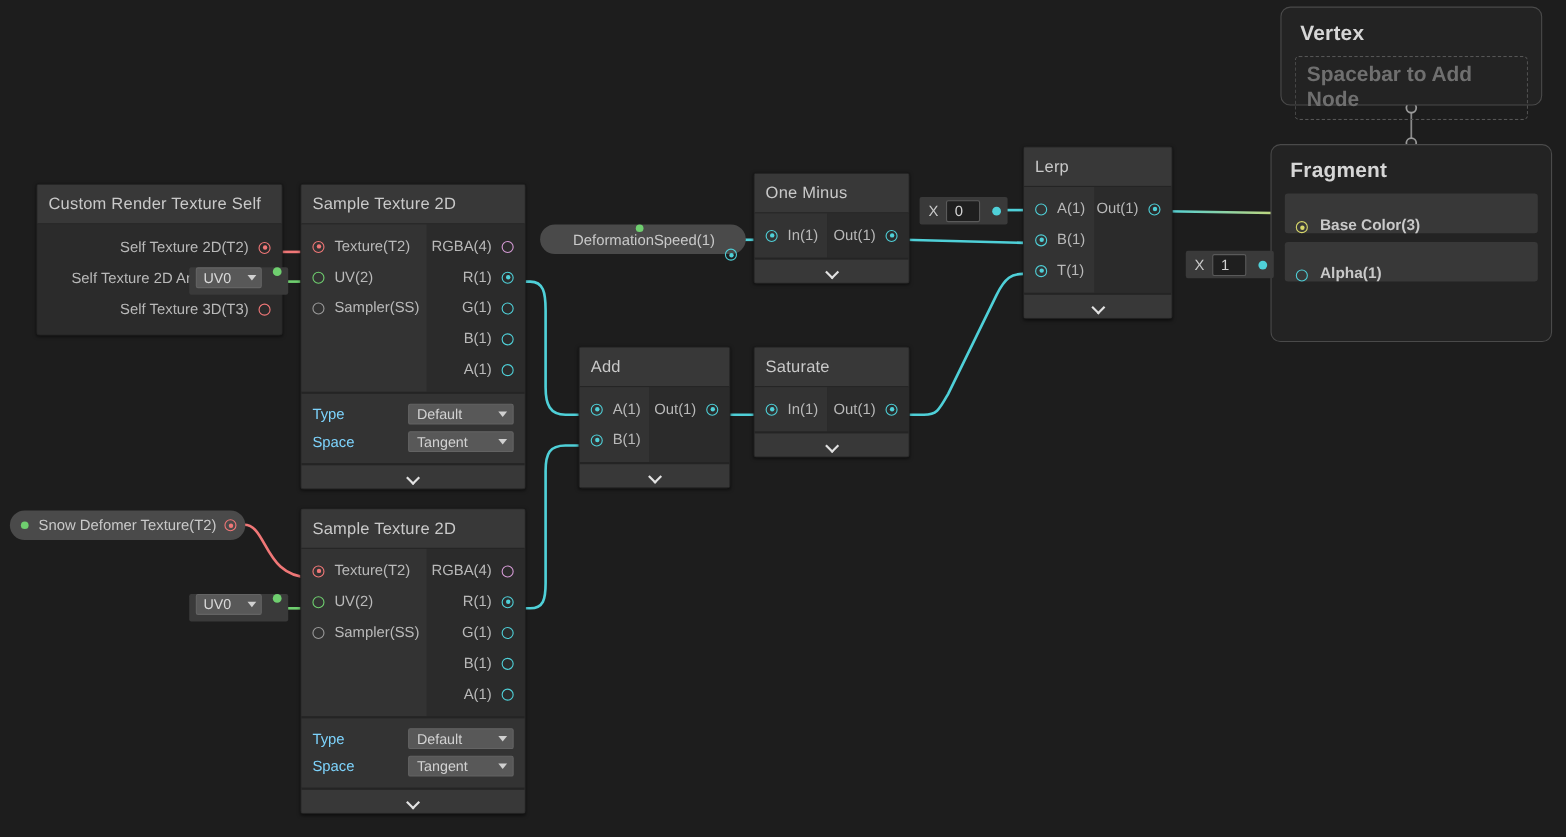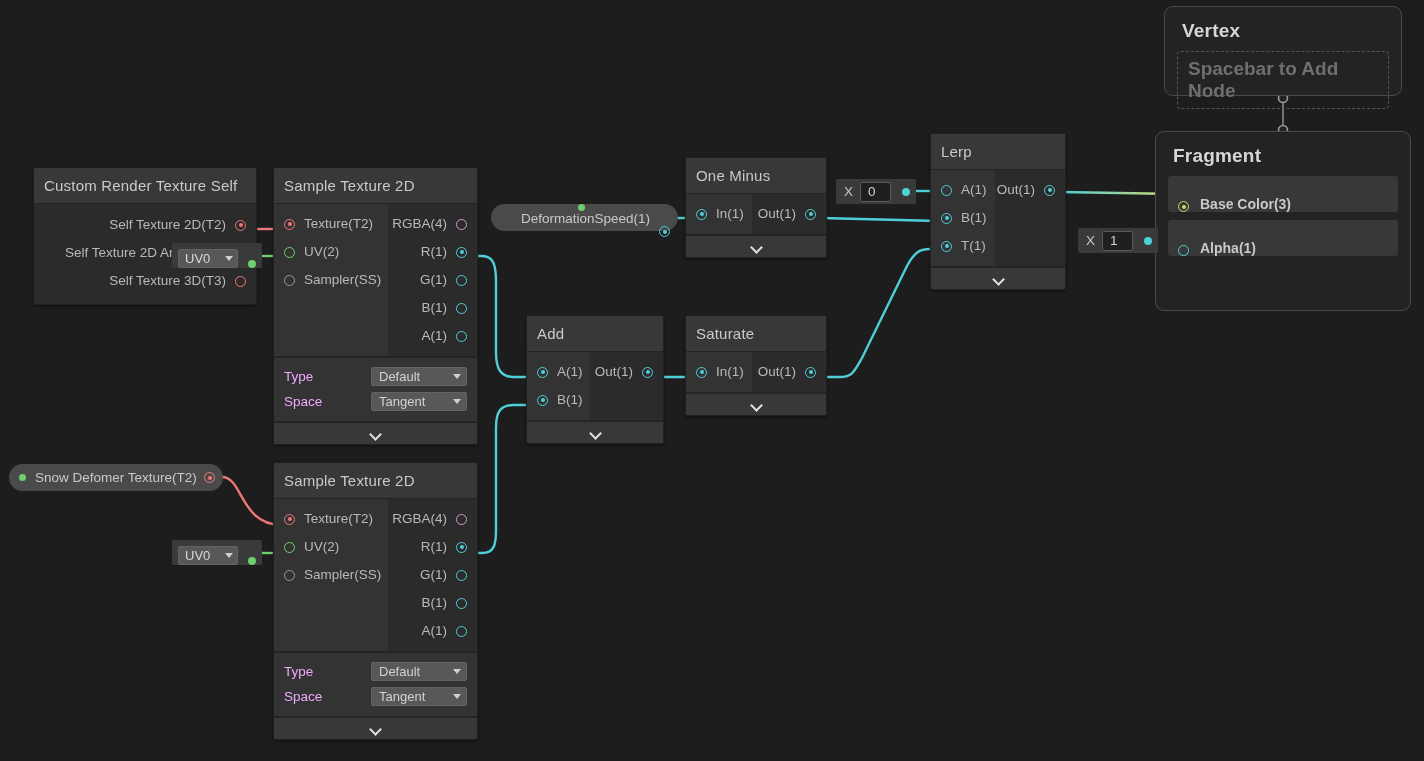--- a/index.html
+++ b/index.html
@@ -97,21 +97,21 @@
     border-top: 2px solid #242424;
     padding: 6px 0 7px 0;
   }
   .field-row {
     display: flex;
     align-items: center;
     height: 25px;
     padding: 0 10px;
     font-size: 13.5px;
   }
-  .field-label { flex: 0 0 auto; color: #f0abfc; }
+  .field-label { flex: 0 0 auto; color: #7dd3fc; }
   .field-select {
     margin-left: auto;
     width: 96px;
     background: #585858;
     border: 1px solid #636363;
     border-radius: 2px;
     height: 19px;
     display: flex;
     align-items: center;
     padding: 0 5px 0 7px;
@@ -166,21 +166,21 @@
   }
   .prop-node .plabel { white-space: nowrap; }
   .prop-node .pout { margin-left: 12px; }
 
   
   .uv-widget {
     position: absolute;
     height: 25px;
     background: #3a3a3a;
     display: flex;
-    align-items: flex-end;
+    align-items: flex-start;
     padding: 0 6px 0 6px;
     z-index: 12;
     box-sizing: border-box;
     border-radius: 2px;
   }
   .uv-select {
     background: #585858;
     border: 1px solid #636363;
     border-radius: 2px;
     height: 19px;

